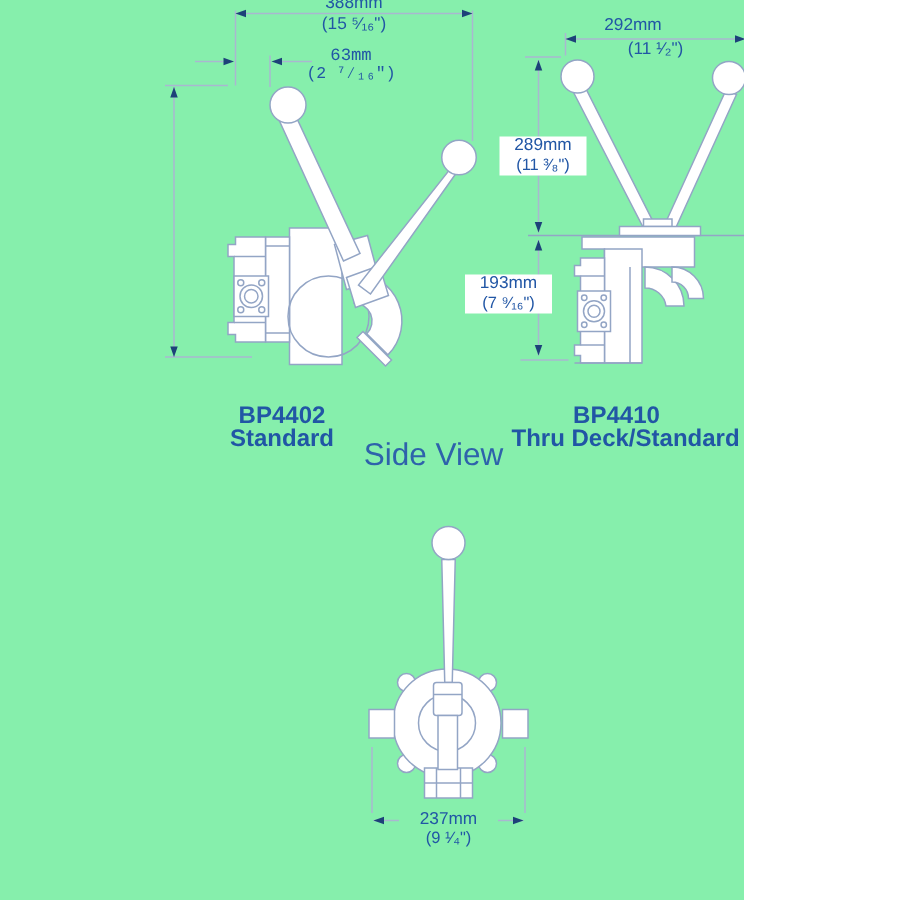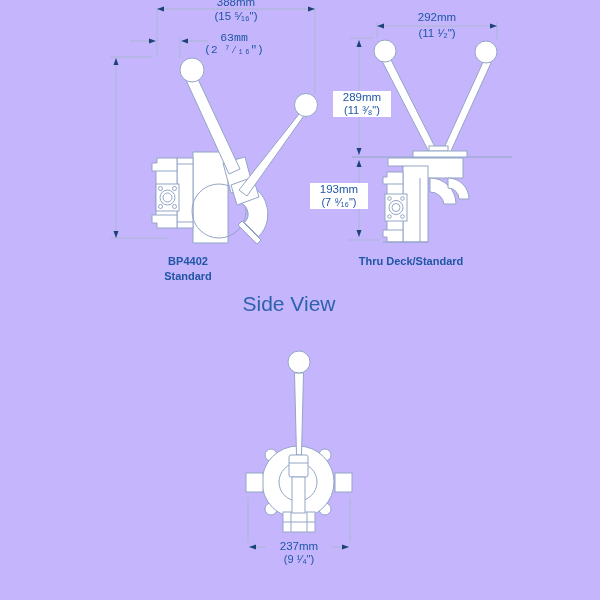--- a/index.html
+++ b/index.html
@@ -1,26 +1,26 @@
 <!DOCTYPE html>
 <html><head>
 <meta charset="utf-8">
 <style>
   html,body{margin:0;padding:0;background:#ffffff;}
   .canvas{
-    position:relative;width:600px;height:600px;background:#c4b5fd;overflow:hidden;
+    position:relative;width:496px;height:600px;background:#86efac;overflow:hidden;
     font-family:"Liberation Sans","DejaVu Sans",sans-serif;
   }
   .canvas svg{position:absolute;left:0;top:0;}
   .label{position:absolute;color:#2156a5;text-align:center;white-space:nowrap;}
   .dim{font-size:11.5px;line-height:13px;}
   .dim .in{font-size:11px;}
   .dim span{display:block;}
   .mask{background:#ffffff;text-align:center;}
-  .model{font-size:11px;font-weight:700;line-height:15px;}
+  .model{font-size:16px;font-weight:700;line-height:15px;margin-top:16px;}
   .model span{display:block;}
   .view-title{font-size:21px;color:#2e62ab;}
 </style>
 </head>
 <body>
 
 <div class="canvas">
 
   <svg width="600" height="600" viewBox="0 0 600 600">
 
@@ -171,21 +171,21 @@
 
   <div class="label dim" style="left:186px;top:-4px;width:100px;">388mm</div>
   <div class="label dim in" style="left:186px;top:10px;width:100px;">(15 ⁵⁄₁₆")</div>
 
   <div class="label dim" style="left:204px;top:31px;width:60px;font-family:Liberation Mono, monospace;">
     <span>63mm</span>
     <span class="in">(2 ⁷⁄₁₆")</span>
   </div>
 
 
-  <div class="label dim" style="left:387px;top:11px;width:100px;">292mm</div>
+  <div class="label dim" style="left:372px;top:11px;width:100px;">292mm</div>
   <div class="label dim in" style="left:387px;top:27px;width:100px;">(11 ¹⁄₂")</div>
 
   <div class="label dim mask" style="left:333px;top:91px;width:58px;">
     <span>289mm</span>
     <span class="in">(11 ³⁄₈")</span>
   </div>
 
   <div class="label dim mask" style="left:310px;top:183px;width:58px;">
     <span>193mm</span>
     <span class="in">(7 ⁹⁄₁₆")</span>
@@ -195,19 +195,20 @@
     <span>237mm</span>
     <span class="in">(9 ¹⁄₄")</span>
   </div>
 
   <div class="label model" style="left:138px;top:254px;width:100px;">
     <span>BP4402</span>
     <span>Standard</span>
   </div>
 
   <div class="label model" style="left:341px;top:254px;width:140px;">
+    <span>BP4410</span>
     <span>Thru Deck/Standard</span>
   </div>
 
   <div class="label view-title" style="left:219px;top:292px;width:140px;">Side View</div>
 
 
 </div>
 
 </body></html>

